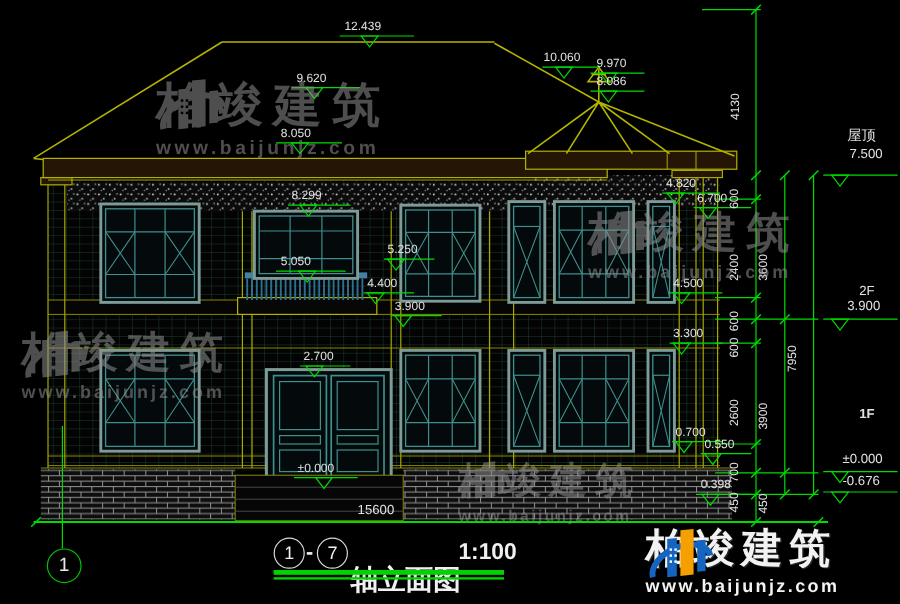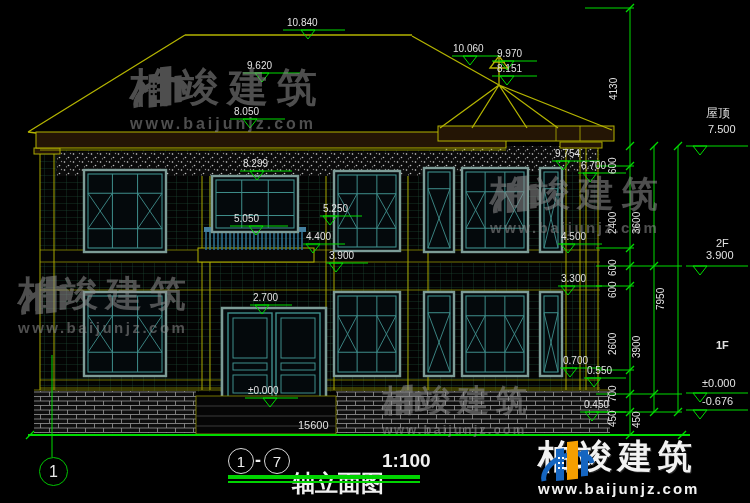--- a/index.html
+++ b/index.html
@@ -227,39 +227,39 @@
       <use href="#lvl" x="592" y="412"></use>
           <use href="#lvl" x="270" y="398"></use>
       <use href="#lvl" x="700" y="146"></use>
           <use href="#lvl" x="700" y="266"></use>
       <use href="#lvl" x="700" y="393"></use>
           <use href="#lvl" x="700" y="410"></use>
     </g>
   </g>
 </svg>
 
-<span class="ann" style="left:287px;top:18px">10.840</span>
+<span class="ann" style="left:287px;top:18px">12.439</span>
 <span class="ann" style="left:247px;top:61px">9.620</span>
 <span class="ann" style="left:234px;top:107px">8.050</span>
 <span class="ann" style="left:453px;top:44px">10.060</span>
 <span class="ann" style="left:497px;top:49px">9.970</span>
-<span class="ann" style="left:497px;top:64px">8.151</span>
+<span class="ann" style="left:497px;top:64px">8.086</span>
 <span class="ann" style="left:243px;top:159px">8.299</span>
-<span class="ann" style="left:555px;top:149px">9.754</span>
+<span class="ann" style="left:555px;top:149px">4.820</span>
 <span class="ann" style="left:581px;top:161px">6.700</span>
 <span class="ann" style="left:323px;top:204px">5.250</span>
 <span class="ann" style="left:234px;top:214px">5.050</span>
 <span class="ann" style="left:306px;top:232px">4.400</span>
 <span class="ann" style="left:329px;top:251px">3.900</span>
 <span class="ann" style="left:561px;top:232px">4.500</span>
 <span class="ann" style="left:561px;top:274px">3.300</span>
 <span class="ann" style="left:253px;top:293px">2.700</span>
 <span class="ann" style="left:563px;top:356px">0.700</span>
 <span class="ann" style="left:587px;top:366px">0.550</span>
-<span class="ann" style="left:584px;top:400px">0.450</span>
+<span class="ann" style="left:584px;top:400px">0.398</span>
 <span class="ann" style="left:248px;top:386px">±0.000</span>
 
 <span class="ann cjk" style="left:706px;top:108px">屋顶</span>
 <span class="ann big" style="left:708px;top:124px">7.500</span>
 <span class="ann big" style="left:716px;top:238px;font-weight:normal">2F</span>
 <span class="ann big" style="left:706px;top:250px">3.900</span>
 <span class="ann big" style="left:716px;top:340px;font-weight:bold">1F</span>
 <span class="ann big" style="left:702px;top:378px">±0.000</span>
 <span class="ann big" style="left:702px;top:396px">-0.676</span>
 

